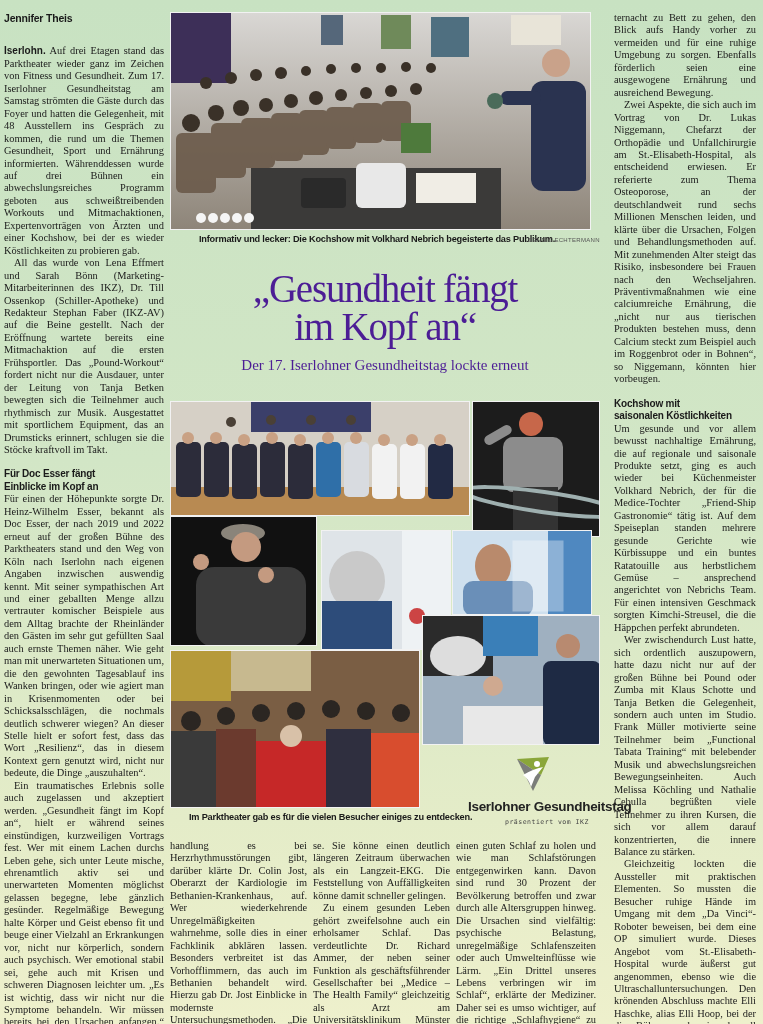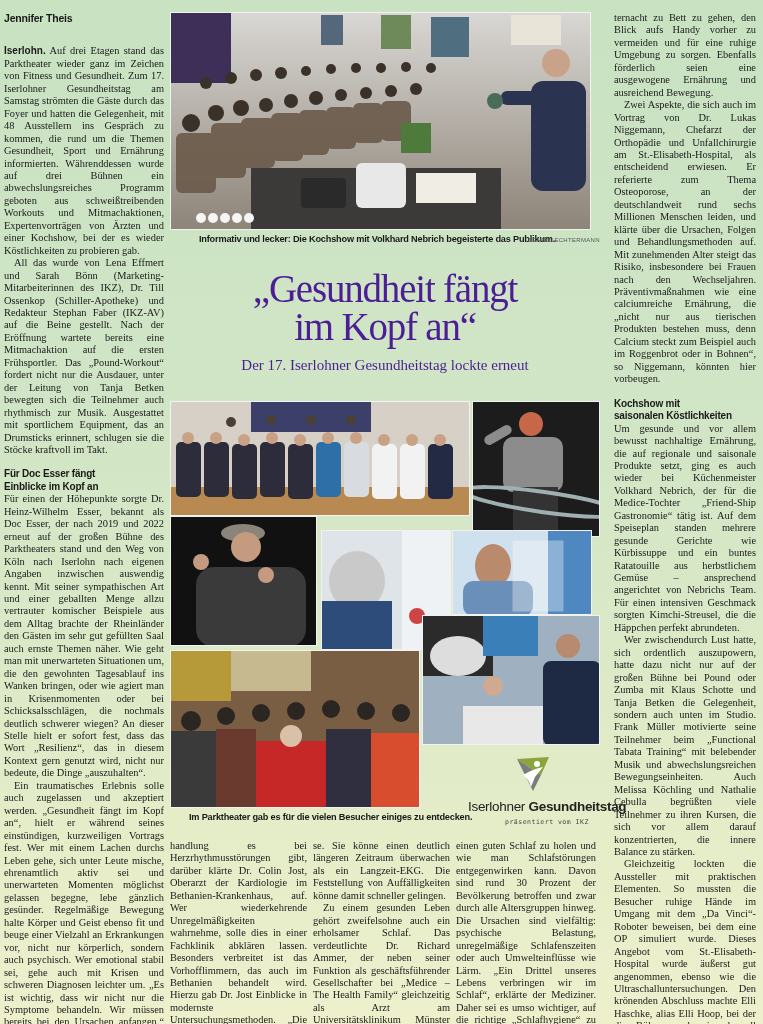--- a/index.html
+++ b/index.html
@@ -226,21 +226,21 @@
 
 <div class="fig" style="left:513px;top:753px;width:40px;height:40px;">
   <svg width="40" height="40" viewBox="0 0 40 40">
     <path d="M4 6 L36 4 L28 22 Z" fill="#8aa63a"></path>
     <path d="M4 6 L28 22 L20 38 Z" fill="#7b7d7a"></path>
     <circle cx="24" cy="11" r="3" fill="#fff"></circle>
     <path d="M10 22 Q20 16 30 14 L22 24 L18 34 Q16 26 10 22 Z" fill="#fff"></path>
   </svg>
 </div>
 <div class="logo-text" style="left:468px;top:799px;">
-  <span style="font-weight:normal;">Iserlohner </span><span style="font-weight:bold;">Gesundheitstag</span>
+  <span style="font-weight:bold;">Iserlohner </span><span style="font-weight:bold;">Gesundheitstag</span>
 </div>
 <div class="logo-sub" style="left:505px;top:818px;">präsentiert vom IKZ</div>
 
 <div class="col" style="left:170px;top:840px;width:137px;">
   <p>handlung es bei Herzrhythmusstörungen gibt, darüber klärte Dr. Colin Jost, Oberarzt der Kardiologie im Bethanien-Krankenhaus, auf. Wer wiederkehrende Unregelmäßigkeiten wahrnehme, solle dies in einer Fachklinik abklären lassen. Besonders verbreitet ist das Vorhofflimmern, das auch im Bethanien behandelt wird. Hierzu gab Dr. Jost Einblicke in modernste Untersuchungsmethoden. „Die Nutzung von Smartwatches kann unsere Arbeit erleichtern“, erklärte der Oberarzt mit Blick auf die Diagno-</p>
 </div>
 <div class="col" style="left:313px;top:840px;width:137px;">
   <p>se. Sie könne einen deutlich längeren Zeitraum überwachen als ein Langzeit-EKG. Die Feststellung von Auffälligkeiten könne damit schneller gelingen.</p>
   <p class="ind">Zu einem gesunden Leben gehört zweifelsohne auch ein erholsamer Schlaf. Das verdeutlichte Dr. Richard Ammer, der neben seiner Funktion als geschäftsführender Gesellschafter bei „Medice – The Health Family“ gleichzeitig als Arzt am Universitätsklinikum Münster tätig ist. Über 150 Zuhörer hatten sich eingefunden, um sich Tipps für</p>
 </div>

